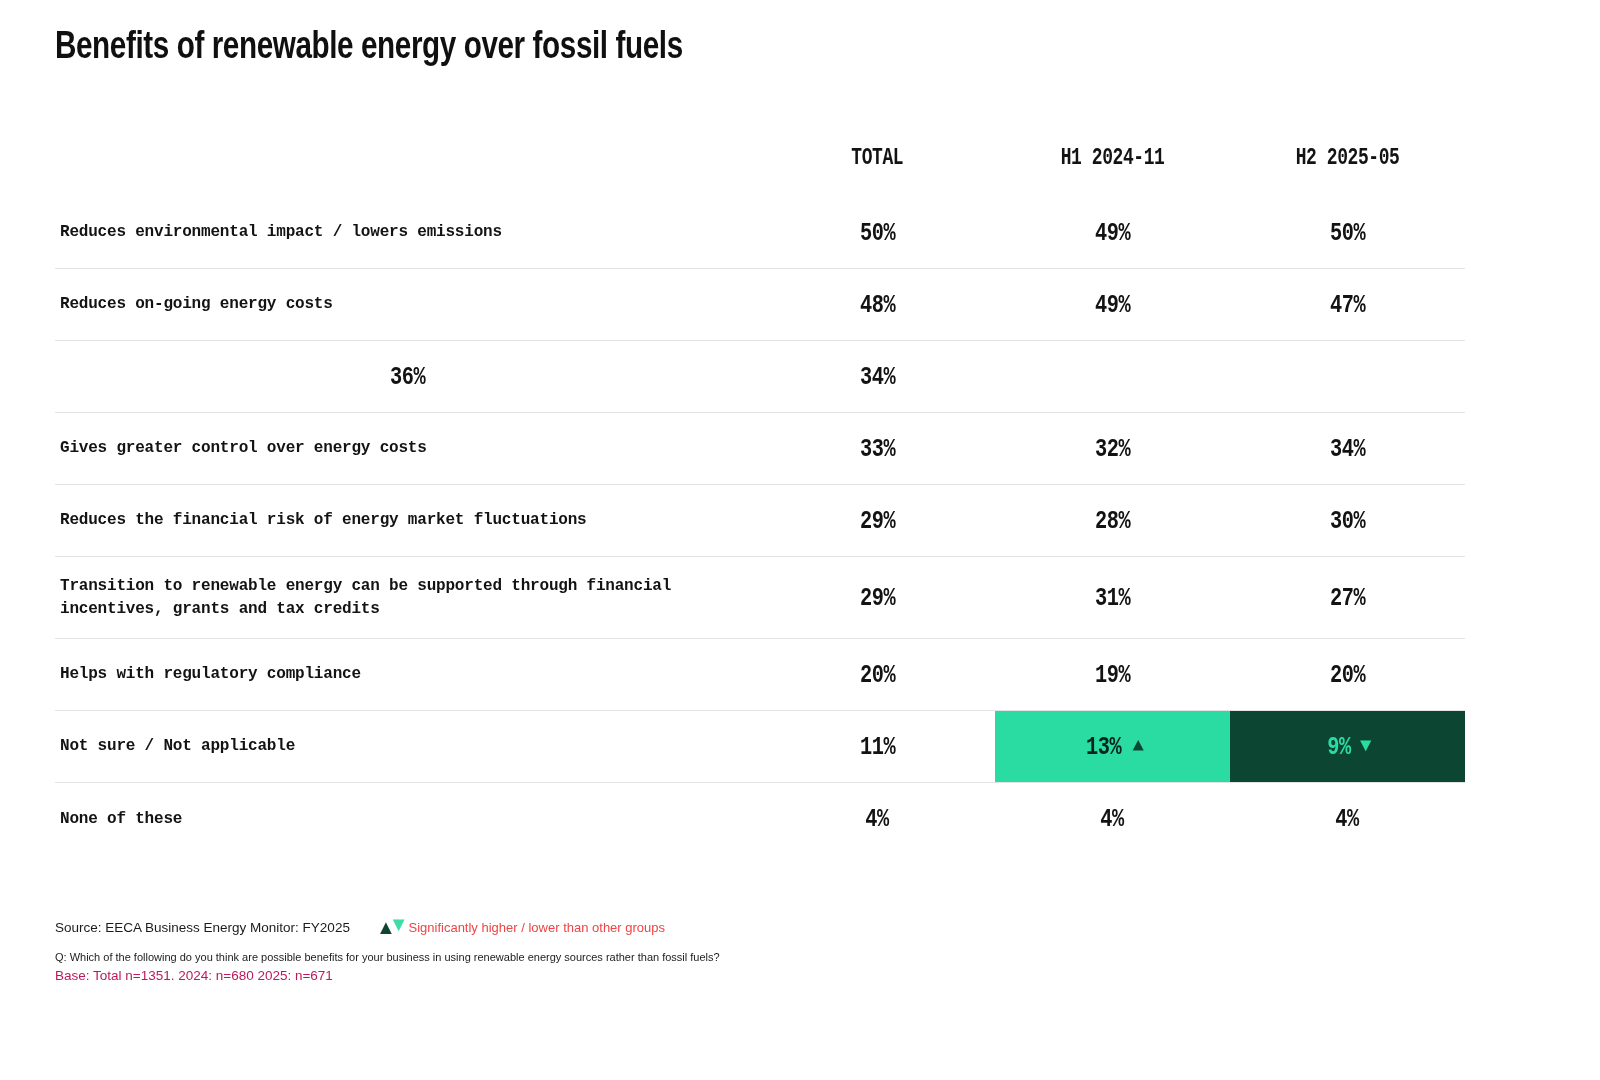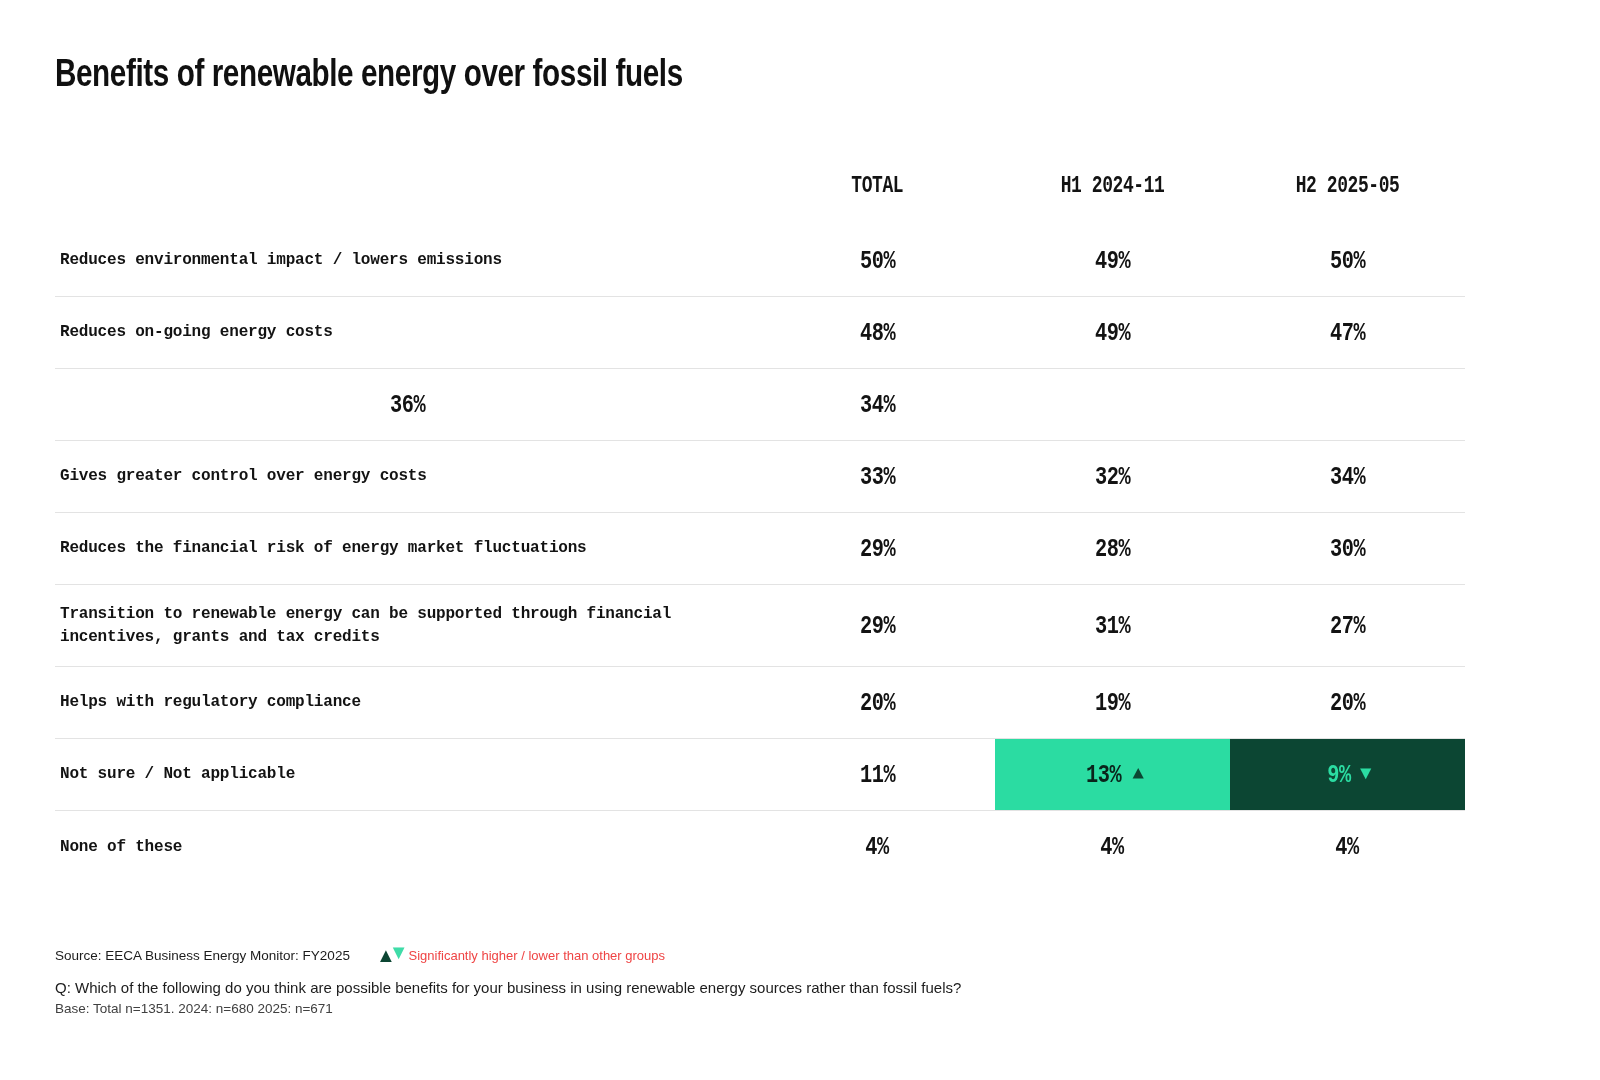--- a/index.html
+++ b/index.html
@@ -2,21 +2,21 @@
 <html><head>
 <meta charset="utf-8">
 <style>
   * { margin:0; padding:0; box-sizing:border-box; }
   html,body { background:#ffffff; }
   body {
     width:1600px; height:1080px; overflow:hidden;
     font-family:"Liberation Sans", sans-serif;
     color:#131313;
   }
-  .page { width:1600px; height:1080px; padding:52px 135px 0 55px; background:#ffffff; }
+  .page { width:1600px; height:1080px; padding:24px 135px 0 55px; background:#ffffff; }
 
   
   .title {
     font-size:38px; font-weight:bold; letter-spacing:-0.5px;
     transform:scaleX(0.78); transform-origin:left center;
     white-space:nowrap; color:#101010;
   }
 
   
   .table { width:1410px;font-family:Liberation Mono, monospace; }
@@ -56,22 +56,22 @@
   .tri-down-mint { color:#2bdca2; }
 
   
   .footer { margin-top:62px; }
   .f-line1 { display:flex; align-items:center; }
   .source { font-size:13.5px; color:#1c1c1c; }
   .legend { display:flex; align-items:center; margin-left:26px; }
   .legend .tri { font-size:20px; }
   .legend .tri-down-mint { margin-left:-7px; position:relative; top:-3px; color:#3fdca8; }
   .legend-text { font-size:13px; color:#ef4444; }
-  .q-line    { margin-top:14px; font-size:15px; color:#1c1c1c; }
-  .base-line { margin-top:5px;  font-size:13.5px; color:#404040; }
+  .q-line    { margin-top:14px; font-size:11px; color:#1c1c1c; }
+  .base-line { margin-top:5px;  font-size:13.5px; color:#be185d; }
 </style>
 </head>
 <body>
 
 <div class="page">
 
   <h1 class="title">Benefits of renewable energy over fossil fuels</h1>
 
   <div class="table">
 

